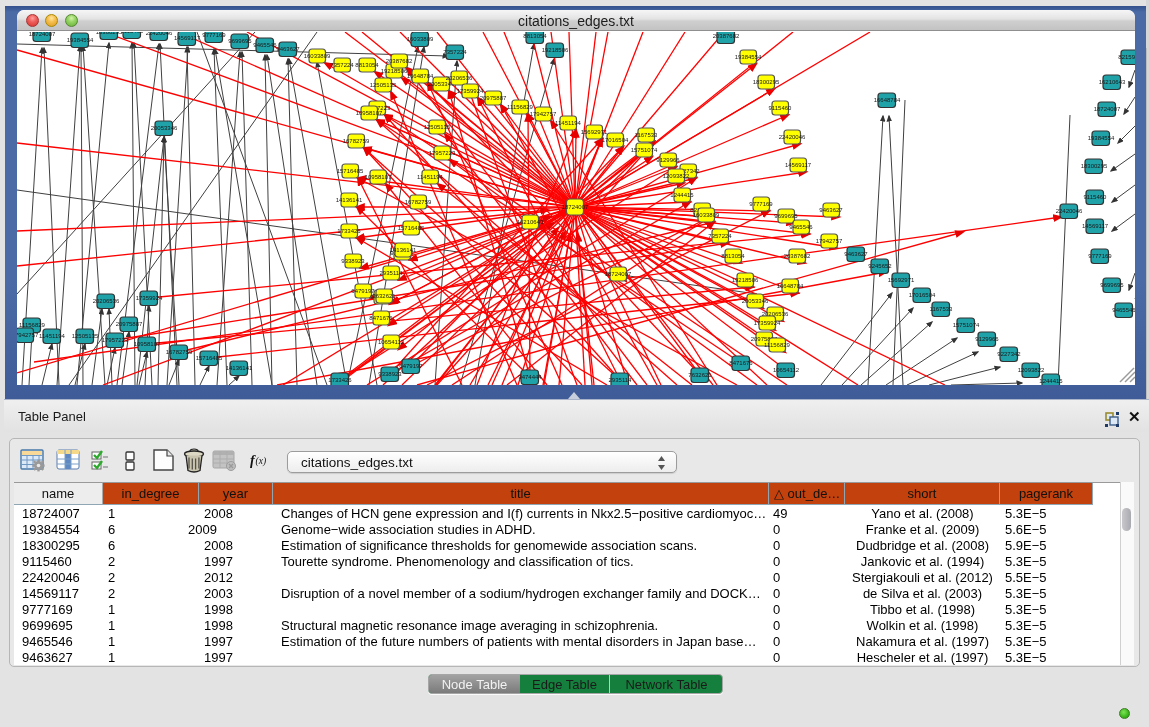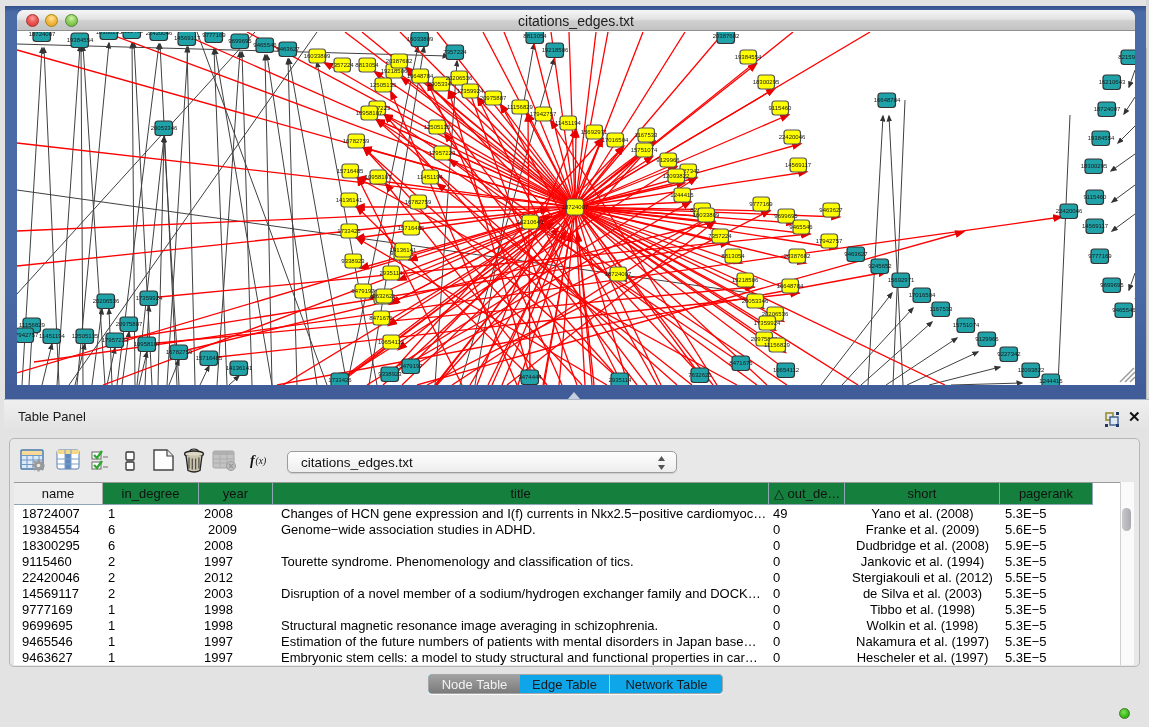--- a/index.html
+++ b/index.html
@@ -29,30 +29,30 @@
 #panelbar .t { position:absolute; left:14px; top:9px; font-size:13px; color:#1a1a1a; }
 #pbx { position:absolute; left:1124px; top:8px; font-size:15px; font-weight:bold; color:#111; }
 #container { left:9px; top:438px; width:1131px; height:229px; background:#e8e8e8;
   border:1px solid #b6b6b6; border-radius:5px; }
 #dropdown { left:287px; top:451px; width:390px; height:22px; border:1px solid #9c9c9c;
   border-radius:5px; background:linear-gradient(180deg,#ffffff,#ededed);
   font-size:13.5px; color:#111; line-height:21px; padding-left:13px;
   box-shadow:0 1px 1px rgba(0,0,0,.12); }
 #table { left:14px; top:482px; width:1106px; height:183px; background:#fff;
   border-top:1px solid #9a9a9a; }
-.hc { position:absolute; top:482px; height:23px; background:#15803d;
+.hc { position:absolute; top:482px; height:23px; background:#c2410c;
   border-right:1px solid #8fa6b5; border-top:1px solid #999; border-bottom:1px solid #8fa6b5;
   font-size:13px; color:#111; text-align:center; line-height:22px; }
 .row { position:absolute; left:14px; width:1106px; height:16px; font-size:13px; color:#000; }
 .row span { position:absolute; top:1px; white-space:nowrap; }
 #sbtrack { left:1120px; top:482px; width:14px; height:183px; background:#fafafa;
   border-left:1px solid #d0d0d0; }
 #sbthumb { left:1122px; top:508px; width:9px; height:23px; border-radius:5px;
   background:linear-gradient(90deg,#c8c8cc,#a9a9b0); }
-#tabs { left:428px; top:674px; width:295px; height:20px; background:#0ea5e9;
+#tabs { left:428px; top:674px; width:295px; height:20px; background:#15803d;
   border:1px solid #a5a5a5; border-radius:4px; font-size:13px; line-height:19px;
   text-align:center; color:#1a1a1a; box-shadow:0 1px 0 rgba(255,255,255,.8); }
 #tab1 { position:absolute; left:0; top:0; width:91px; height:18px;
   background:linear-gradient(180deg,#a2a2a2,#7b7b7b); color:#f2f2f2; border-radius:3px 0 0 3px; }
 #tab2 { position:absolute; left:91px; top:0; width:90px; height:18px; border-right:1px solid #c8c8c8; }
 #tab3 { position:absolute; left:181px; top:0; width:113px; height:18px; }
 #mem { left:1050px; top:748px; font-size:11px; color:#222; }
 #memdot { left:1119px; top:708px; width:11px; height:11px; border-radius:50%;
   background:radial-gradient(circle at 40% 35%,#7ee354,#2fae12 70%); border:1px solid #3c7a22; }
 </style></head>
@@ -895,30 +895,31 @@
     <span style="left:94px">1</span>
     <span style="left:190px">2008</span>
     <span style="left:267px">Changes of HCN gene expression and I(f) currents in Nkx2.5−positive cardiomyoc…</span>
     <span style="left:759px">49</span>
     <span style="left:831px;width:155px;text-align:center">Yano et al. (2008)</span>
     <span style="left:991px">5.3E−5</span>
   </div>
 <div class="row" style="top:521px">
     <span style="left:8px">19384554</span>
     <span style="left:94px">6</span>
-    <span style="left:194px">2009</span>
+    <span style="left:174px">2009</span>
     <span style="left:267px">Genome−wide association studies in ADHD.</span>
     <span style="left:759px">0</span>
     <span style="left:831px;width:155px;text-align:center">Franke et al. (2009)</span>
     <span style="left:991px">5.6E−5</span>
   </div>
 <div class="row" style="top:537px">
     <span style="left:8px">18300295</span>
     <span style="left:94px">6</span>
     <span style="left:190px">2008</span>
+    <span style="left:267px">Estimation of significance thresholds for genomewide association scans.</span>
     <span style="left:759px">0</span>
     <span style="left:831px;width:155px;text-align:center">Dudbridge et al. (2008)</span>
     <span style="left:991px">5.9E−5</span>
   </div>
 <div class="row" style="top:553px">
     <span style="left:8px">9115460</span>
     <span style="left:94px">2</span>
     <span style="left:190px">1997</span>
     <span style="left:267px">Tourette syndrome. Phenomenology and classification of tics.</span>
     <span style="left:759px">0</span>
@@ -965,21 +966,20 @@
     <span style="left:190px">1997</span>
     <span style="left:267px">Estimation of the future numbers of patients with mental disorders in Japan base…</span>
     <span style="left:759px">0</span>
     <span style="left:831px;width:155px;text-align:center">Nakamura et al. (1997)</span>
     <span style="left:991px">5.3E−5</span>
   </div>
 <div class="row" style="top:649px">
     <span style="left:8px">9463627</span>
     <span style="left:94px">1</span>
     <span style="left:190px">1997</span>
-    <span style="left:267px">Embryonic stem cells: a model to study structural and functional properties in car…</span>
     <span style="left:759px">0</span>
     <span style="left:831px;width:155px;text-align:center">Hescheler et al. (1997)</span>
     <span style="left:991px">5.3E−5</span>
   </div>
 <div class="abs" id="sbtrack"></div>
 <div class="abs" id="sbthumb"></div>
 <div class="abs" id="tabs">
   <div id="tab1">Node Table</div>
     <div id="tab2">Edge Table</div>
     <div id="tab3">Network Table</div>

